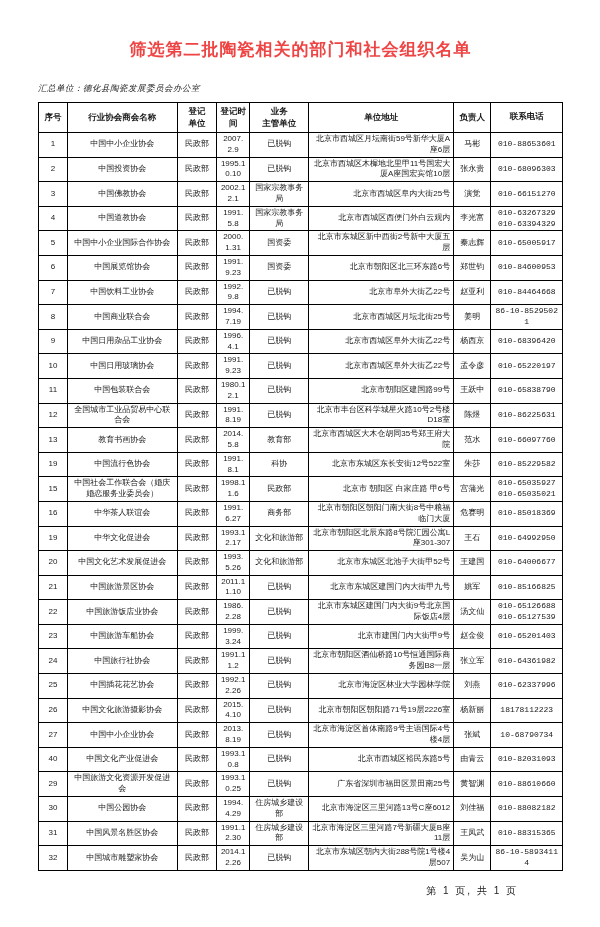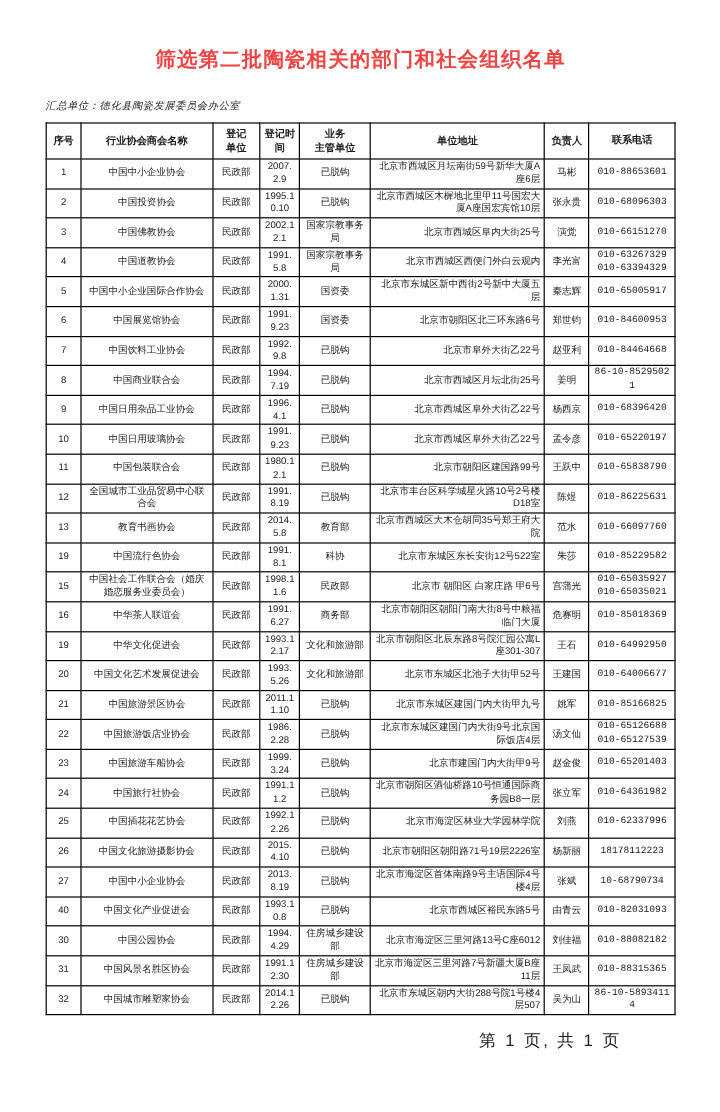--- a/index.html
+++ b/index.html
@@ -61,21 +61,21 @@
   .col3 { width: 32px; text-align: center; margin-top: 44px; }
   .col4 { width: 57px; text-align: center; white-space: pre-line; }
   .col5 { width: 140px; text-align: right; }
   .col6 { width: 36px; text-align: center; }
   .col7 { width: 69px; text-align: center; white-space: pre-line; font-family: Liberation Mono, monospace; }
   .footer {
     margin-top: 13px;
     width: 525px;
     text-align: right;
     padding-right: 45px;
-    font-size: 14px;
+    font-size: 10px;
     letter-spacing: 2px;
     color: #222;
   }
 </style>
 </head>
 <body>
 
 <div class="page">
   <h1 class="doc-title">筛选第二批陶瓷相关的部门和社会组织名单</h1>
   <div class="subtitle">汇总单位：德化县陶瓷发展委员会办公室</div>
@@ -353,20 +353,30 @@
           <td class="col0">40</td>
           <td class="col1">中国文化产业促进会</td>
           <td class="col2">民政部</td>
           <td class="col3">1993.10.8</td>
           <td class="col4">已脱钩</td>
           <td class="col5">北京市西城区裕民东路5号</td>
           <td class="col6">由青云</td>
           <td class="col7">010-82031093</td>
         </tr>
         <tr>
+          <td class="col0">29</td>
+          <td class="col1">中国旅游文化资源开发促进会</td>
+          <td class="col2">民政部</td>
+          <td class="col3">1993.10.25</td>
+          <td class="col4">已脱钩</td>
+          <td class="col5">广东省深圳市福田区景田南25号</td>
+          <td class="col6">黄智渊</td>
+          <td class="col7">010-88610660</td>
+        </tr>
+        <tr>
           <td class="col0">30</td>
           <td class="col1">中国公园协会</td>
           <td class="col2">民政部</td>
           <td class="col3">1994.4.29</td>
           <td class="col4">住房城乡建设部</td>
           <td class="col5">北京市海淀区三里河路13号C座6012</td>
           <td class="col6">刘佳福</td>
           <td class="col7">010-88082182</td>
         </tr>
         <tr>

